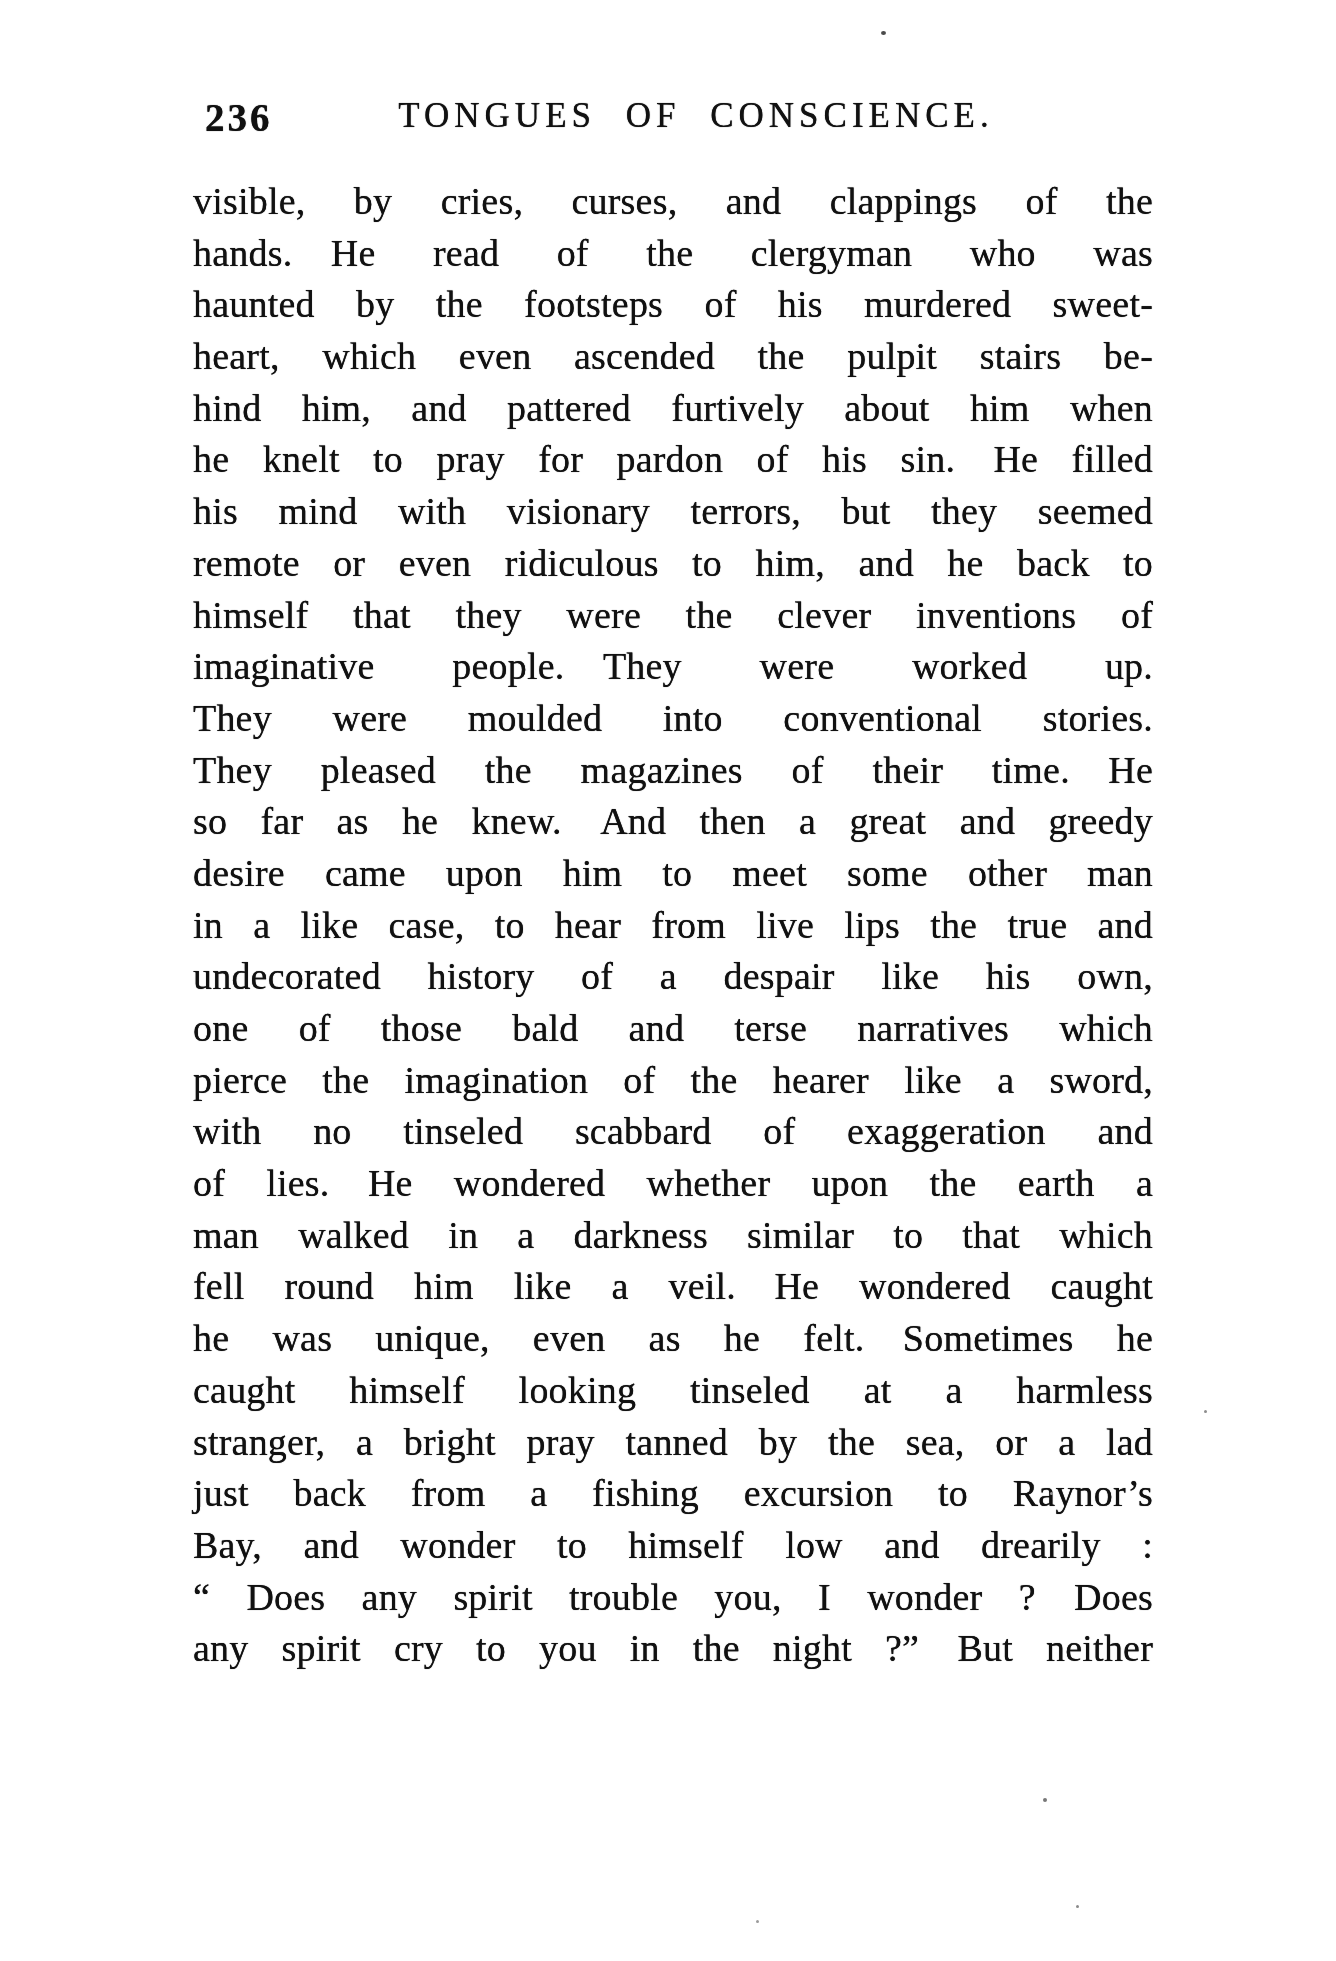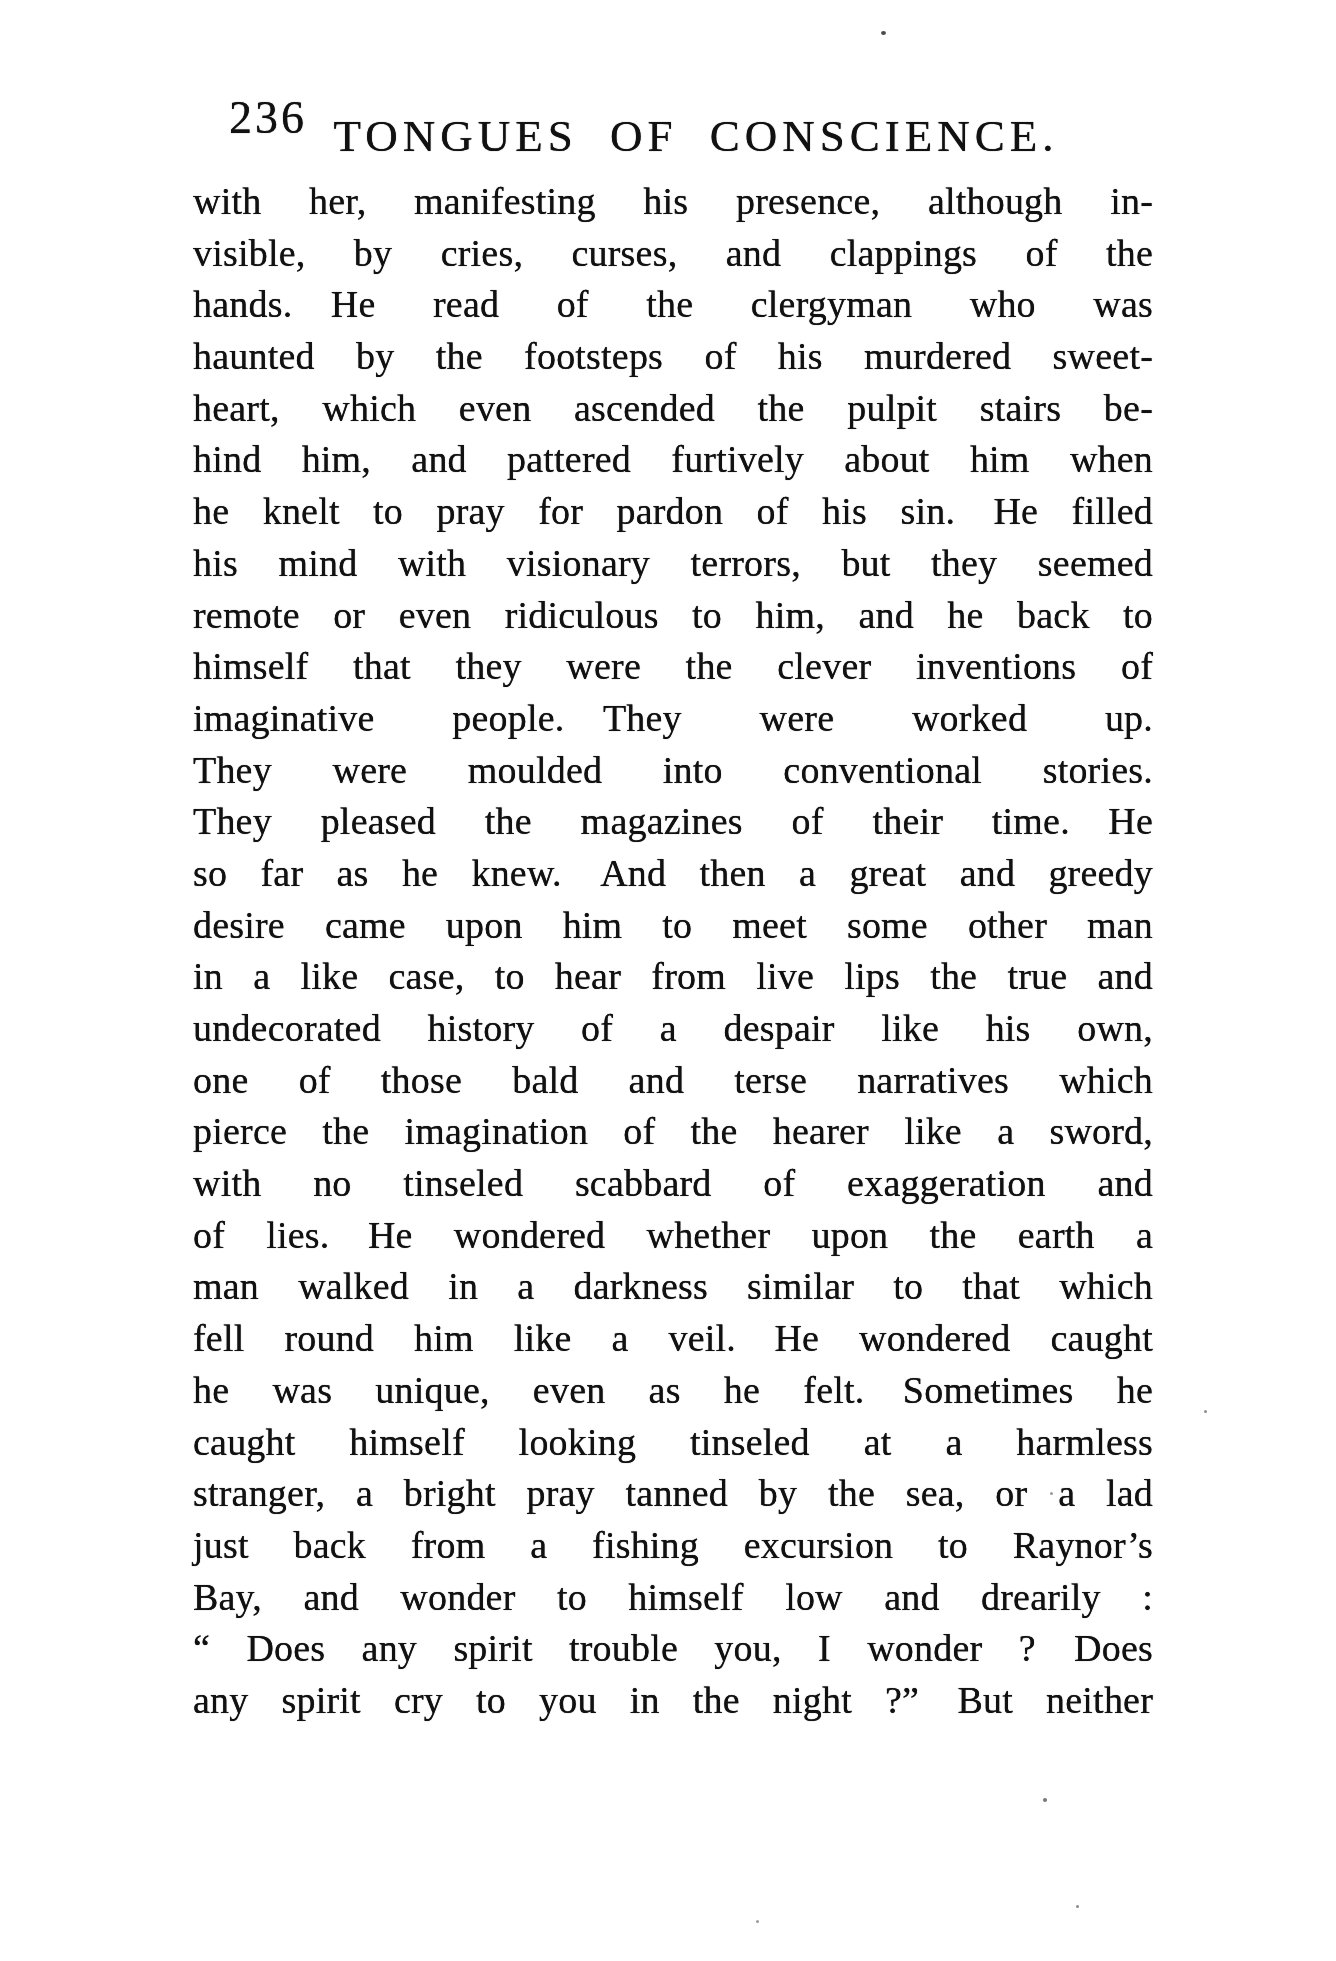--- a/index.html
+++ b/index.html
@@ -21,36 +21,35 @@
     position: absolute;
     left: 193px;
     top: 93px;
     width: 960px;
     height: 52px;
   }
   .page-number {
     position: absolute;
     left: 12px;
     top: 2px;
-    font-size: 46px;
+    font-size: 39px;
     line-height: 46px;
     letter-spacing: 3px;
-    font-weight: normal;
+    font-weight: bold;
     text-shadow: 0 0 0.8px currentColor;
-    margin-left: 24px;
   }
   .running-title {
     position: absolute;
     left: 0;
-    top: 24px;
+    top: 4px;
     width: 100%;
     padding-left: 46px;
     box-sizing: border-box;
     text-align: center;
-    font-size: 45px;
+    font-size: 35px;
     line-height: 38px;
     letter-spacing: 5px;
     word-spacing: 16px;
     white-space: nowrap;
     text-shadow: 0 0 0.8px currentColor;
   }
   
   .text-block {
     position: absolute;
     left: 193px;
@@ -85,21 +84,20 @@
 <body>
 
 <div class="page">
 
   <div class="header">
     <span class="page-number">236</span>
     <div class="running-title">TONGUES OF CONSCIENCE.</div>
   </div>
 
   <div class="text-block" id="text-lines">
-      <div class="line">with her, manifesting his presence, although in-</div>
       <div class="line">visible, by cries, curses, and clappings of the</div>
       <div class="line">hands.  He read of the clergyman who was</div>
       <div class="line">haunted by the footsteps of his murdered sweet-</div>
       <div class="line">heart, which even ascended the pulpit stairs be-</div>
       <div class="line">hind him, and pattered furtively about him when</div>
       <div class="line">he knelt to pray for pardon of his sin.  He filled</div>
       <div class="line">his mind with visionary terrors, but they seemed</div>
       <div class="line">remote or even ridiculous to him, and he back to</div>
       <div class="line">himself that they were the clever inventions of</div>
       <div class="line">imaginative people.  They were worked up.</div>

